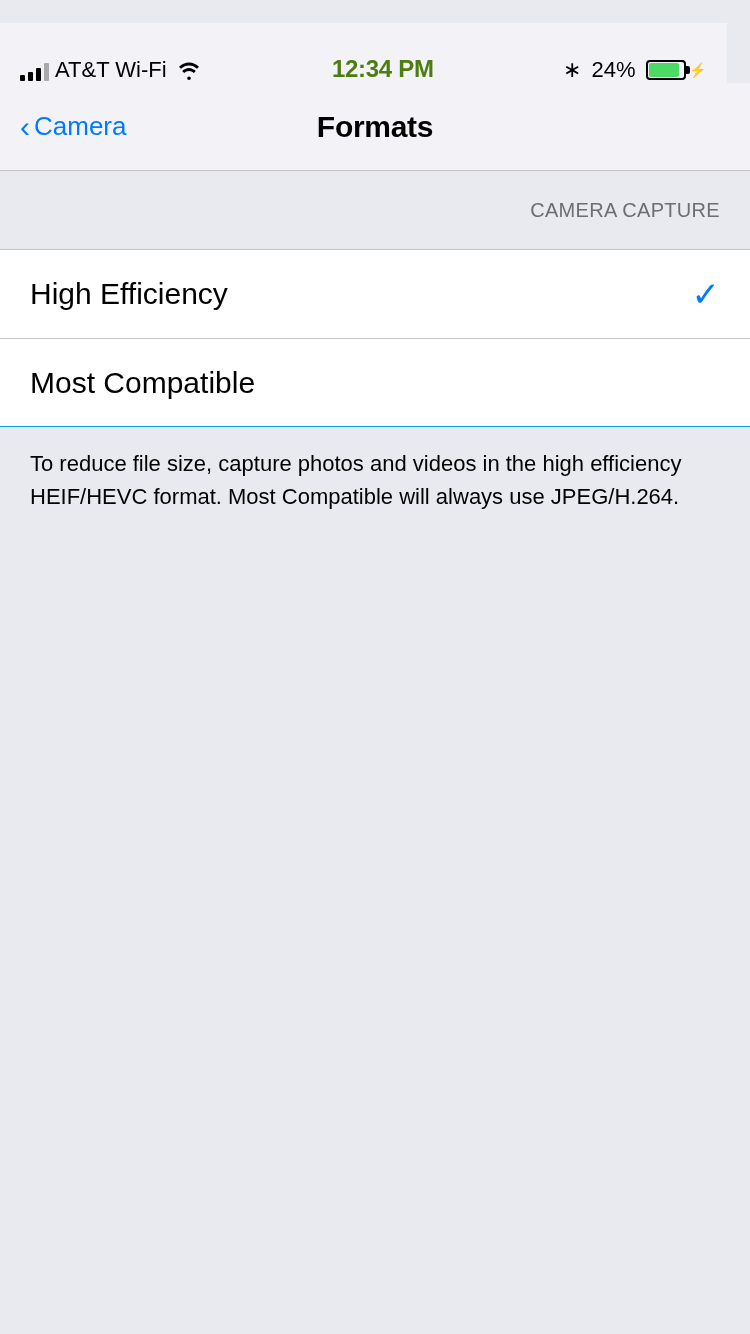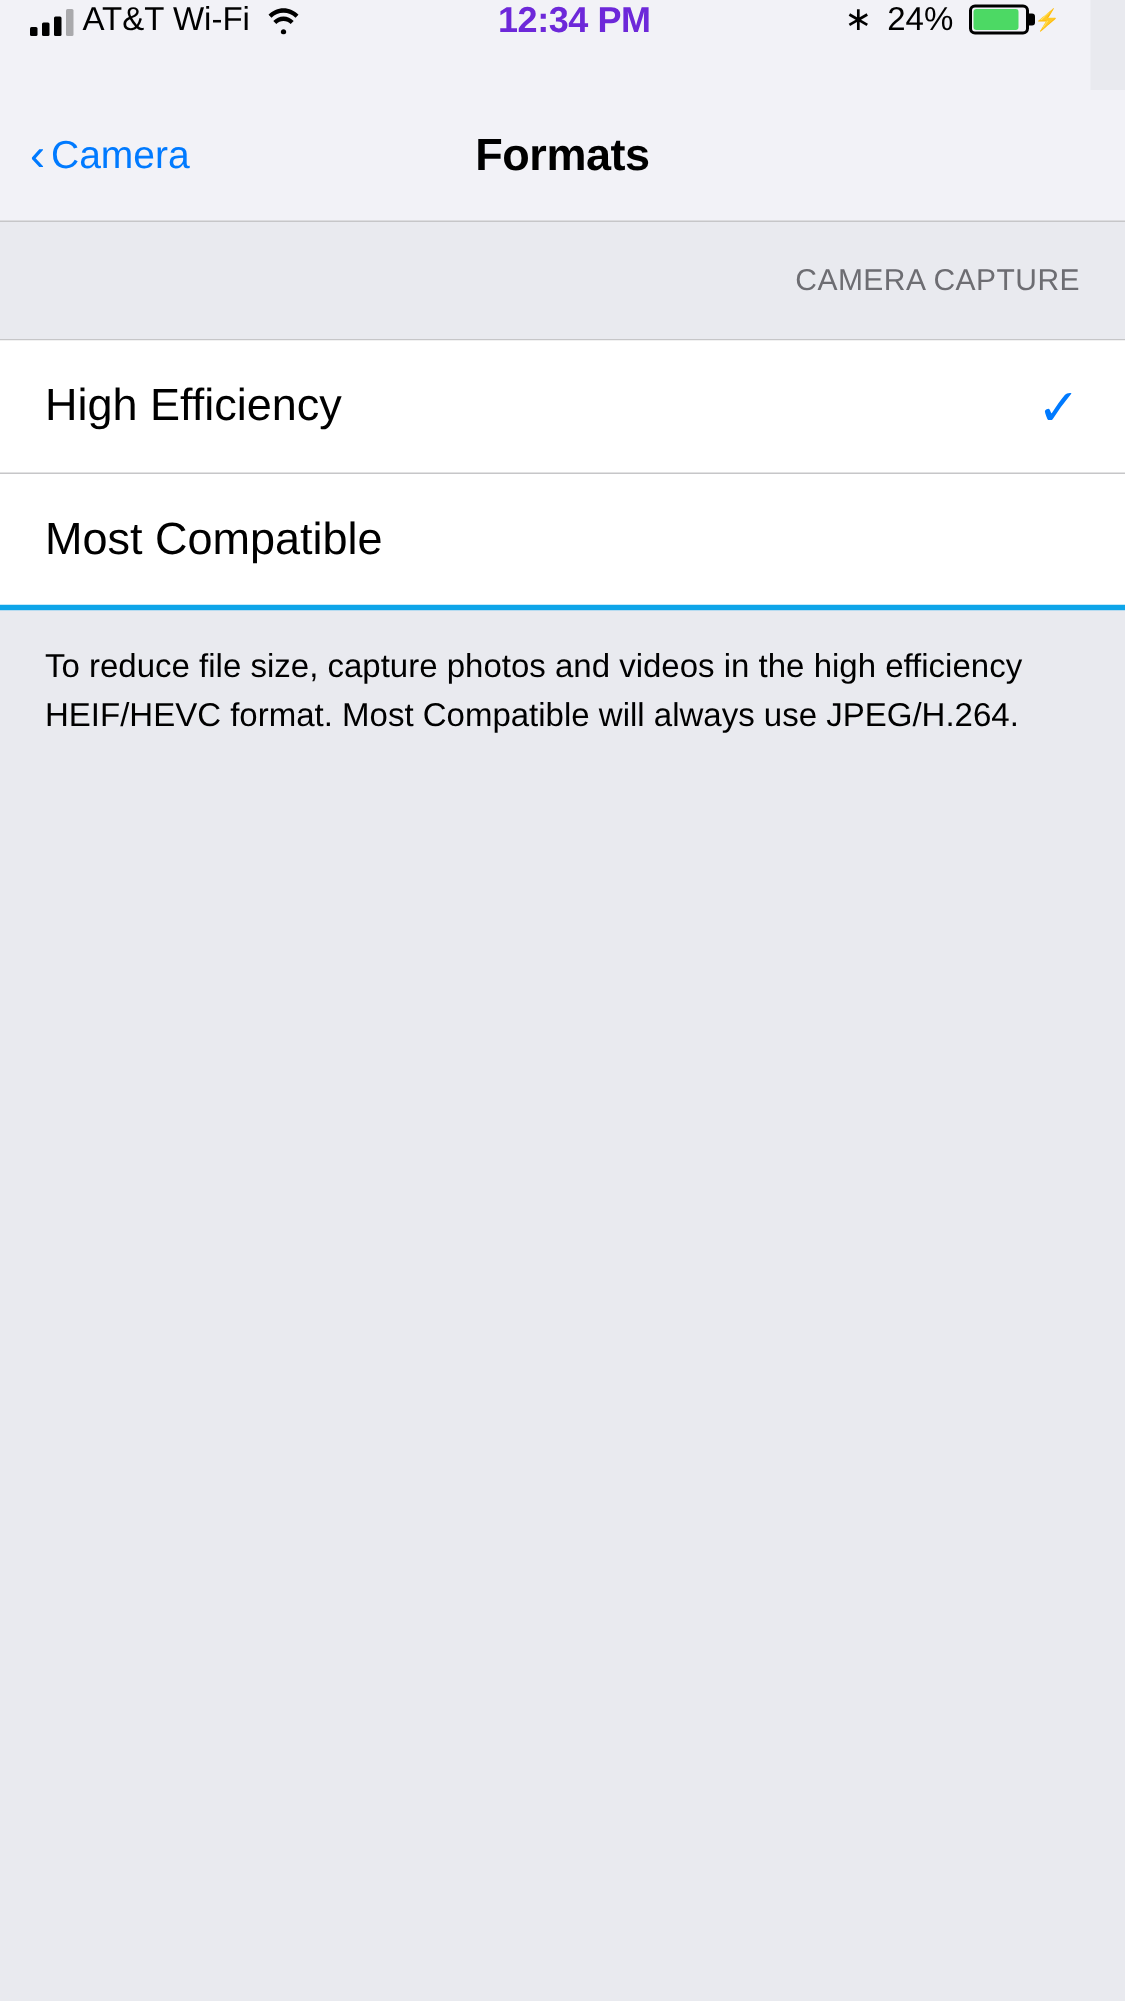--- a/index.html
+++ b/index.html
@@ -12,23 +12,24 @@
       font-family: -apple-system, 'Helvetica Neue', Helvetica, Arial, sans-serif;
       -webkit-font-smoothing: antialiased;
     }
 
     
     .status-bar {
       width: 727px;
       height: 60px;
       background-color: #f2f2f7;
       display: flex;
-      align-items: flex-start;
+      align-items: flex-end;
       justify-content: space-between;
       padding: 0 20px;
+      margin-top: 23px;
     }
 
     .status-left {
       display: flex;
       align-items: center;
       gap: 6px;
       font-size: 24px;
       font-weight: 600;
       color: #000;
     }
@@ -60,21 +61,21 @@
     }
 
     .wifi-icon {
       width: 28px;
       height: 20px;
     }
 
     .status-center {
       font-size: 24px;
       font-weight: 600;
-      color: #6d28d9;
+      color: #4d7c0f;
       letter-spacing: -0.3px;
     }
 
     .status-right {
       display: flex;
       align-items: center;
       gap: 10px;
       font-size: 22px;
       font-weight: 500;
       color: #000;
@@ -180,23 +181,23 @@
     .section-header-text {
       font-size: 20px;
       font-weight: 400;
       color: #6d6d72;
       letter-spacing: 0.3px;
       text-transform: uppercase;
     }
 
     
     .options-group {
-      background-color: #ffffff;
+      background-color: #701a75;
       border-top: 1px solid #c6c6c8;
-      border-bottom: 4px solid #0ea5e9;
+      border-bottom: 1px solid #0ea5e9;
     }
 
     .option-row {
       display: flex;
       align-items: center;
       justify-content: space-between;
       padding: 0 30px;
       height: 88px;
       background-color: #fff;
       cursor: pointer;

